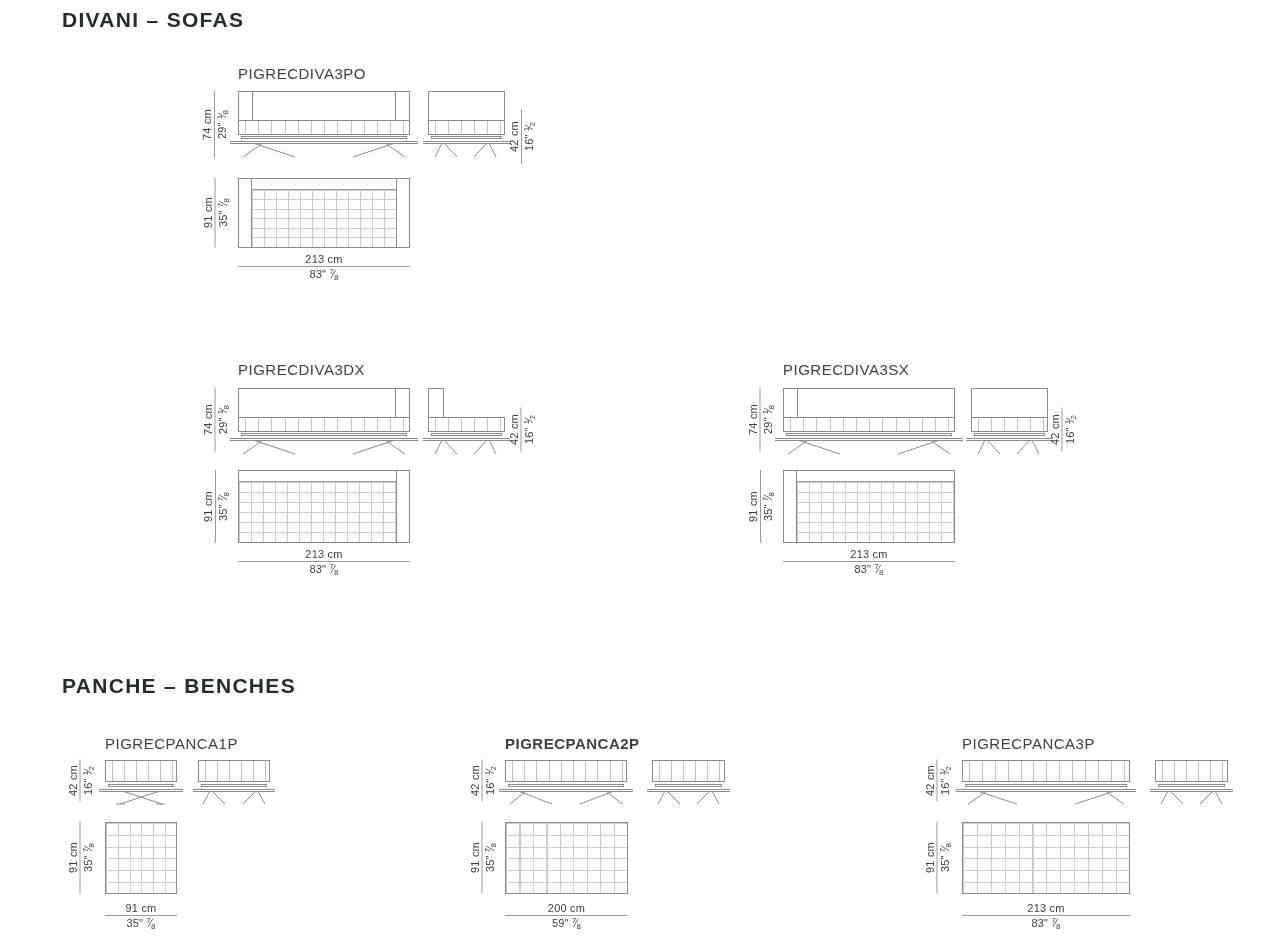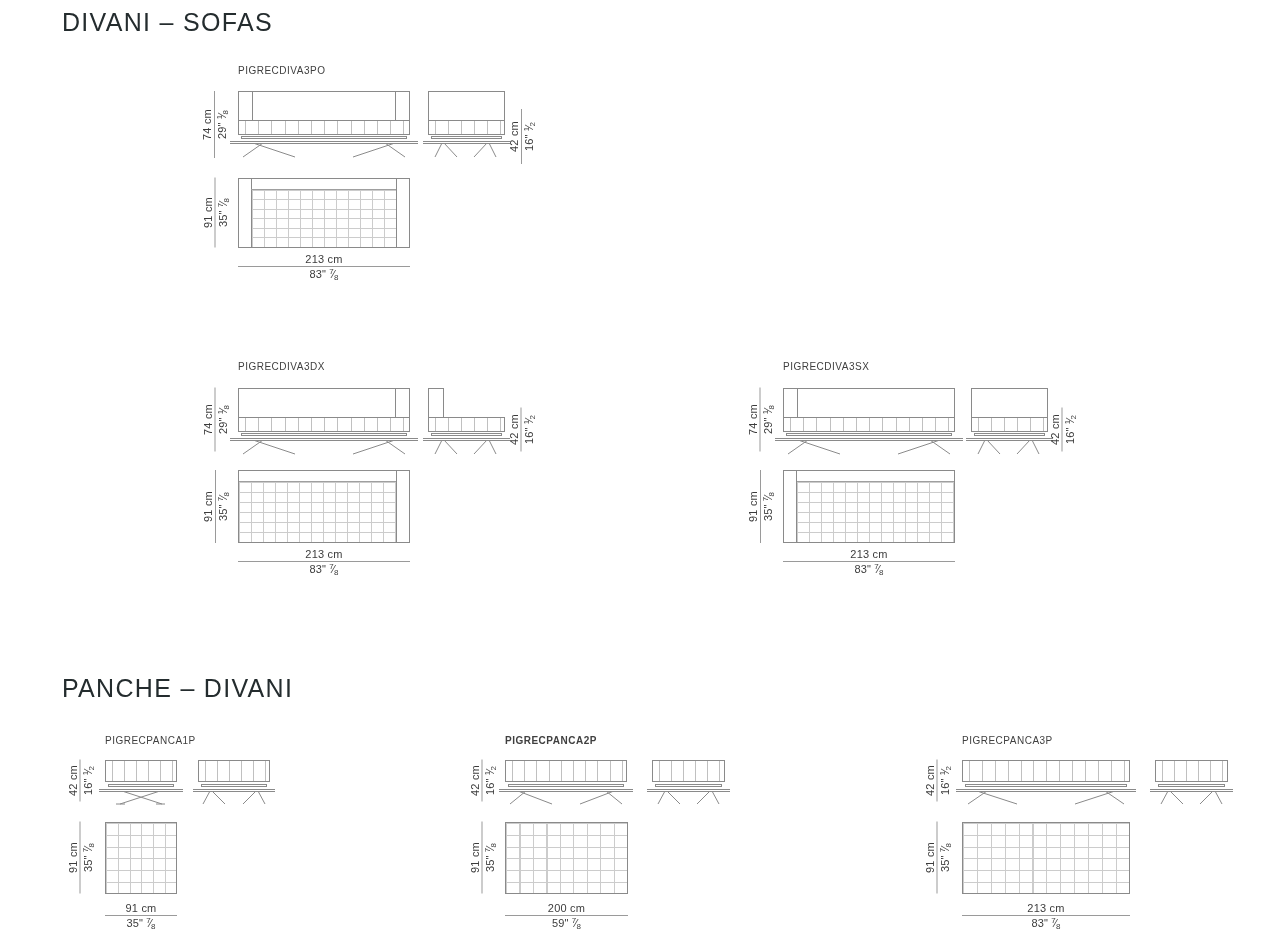--- a/index.html
+++ b/index.html
@@ -1,19 +1,19 @@
 <!DOCTYPE html>
 <html><head>
 <meta charset="utf-8">
 <style>
   html,body{margin:0;padding:0;}
   body{width:1270px;height:952px;background:#ffffff;position:relative;overflow:hidden;
        font-family:"Liberation Sans",sans-serif;}
-  .heading{position:absolute;font-size:25px;font-weight:400;letter-spacing:1.3px;color:#242c2e;}
-  .plabel{position:absolute;font-size:10px;letter-spacing:.5px;color:#404040;}
+  .heading{position:absolute;font-size:21px;font-weight:700;letter-spacing:1.3px;color:#242c2e;}
+  .plabel{position:absolute;font-size:15px;letter-spacing:.5px;color:#404040;}
   .view{position:absolute;}
   .outline{position:absolute;border:1px solid #8a8a8a;box-sizing:border-box;background:#fff;}
   .vline{position:absolute;width:1px;background:#8a8a8a;}
   .hline{position:absolute;height:1px;background:#9f9f9f;}
   .plate{position:absolute;height:3px;box-sizing:border-box;border-top:1px solid #8a8a8a;border-bottom:1px solid #8a8a8a;background:#fff;}
   .legs{position:absolute;stroke:#8a8a8a;fill:none;stroke-width:1;}
   .tufts{background-image:repeating-linear-gradient(to right,#c0c0c0 0 1px,transparent 1px var(--tw,13px));background-position:6px 0;}
   .grid{position:absolute;background-image:
         repeating-linear-gradient(to right,#cccccc 0 1px,transparent 1px var(--cw,12px)),
         repeating-linear-gradient(to bottom,#cccccc 0 1px,transparent 1px var(--ch,10px));}
@@ -297,21 +297,21 @@
   <div class="t">
       <span>83"</span>
       <span class="fr">
         <span class="fn">7</span>
         <span class="fs">⁄</span>
         <span class="fd">8</span>
       </span>
     </div>
 </div>
 
-<div class="heading" style="left:62px;top:674px;">PANCHE – DIVANI</div>
+<div class="heading" style="left:62px;top:674px;">PANCHE – BENCHES</div>
 
 <div class="plabel" style="left:105px;top:735px;">PIGRECPANCA1P</div>
 
 <div class="view" style="left:105px;top:760px;width:72px;height:45px;">
   <div class="outline tufts" style="left:0;top:0;width:72px;height:22px;--tw:12px;"></div>
   <div class="outline" style="left:3px;top:24px;width:66px;height:3px;"></div>
   <div class="plate" style="left:-6px;top:29px;width:84px;"></div>
   <svg class="legs" style="left:0;top:31px;" width="72" height="14" viewBox="0 0 72 14">
       <path d="M17 0 L57 13 M55 0 L15 13 M11 13 h9 M51 13 h9"></path>
     </svg>

